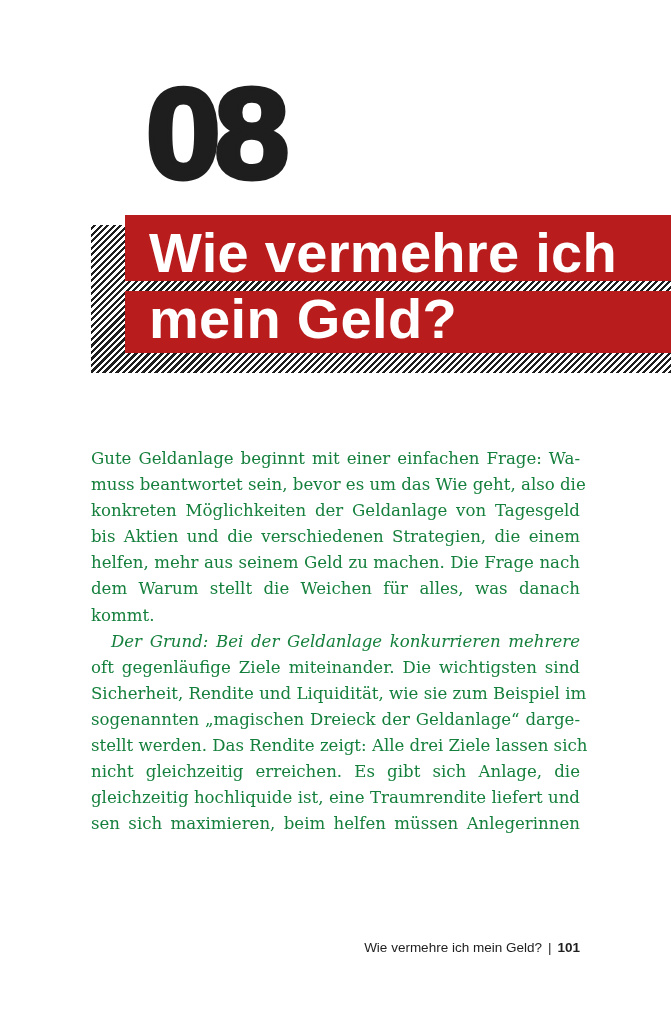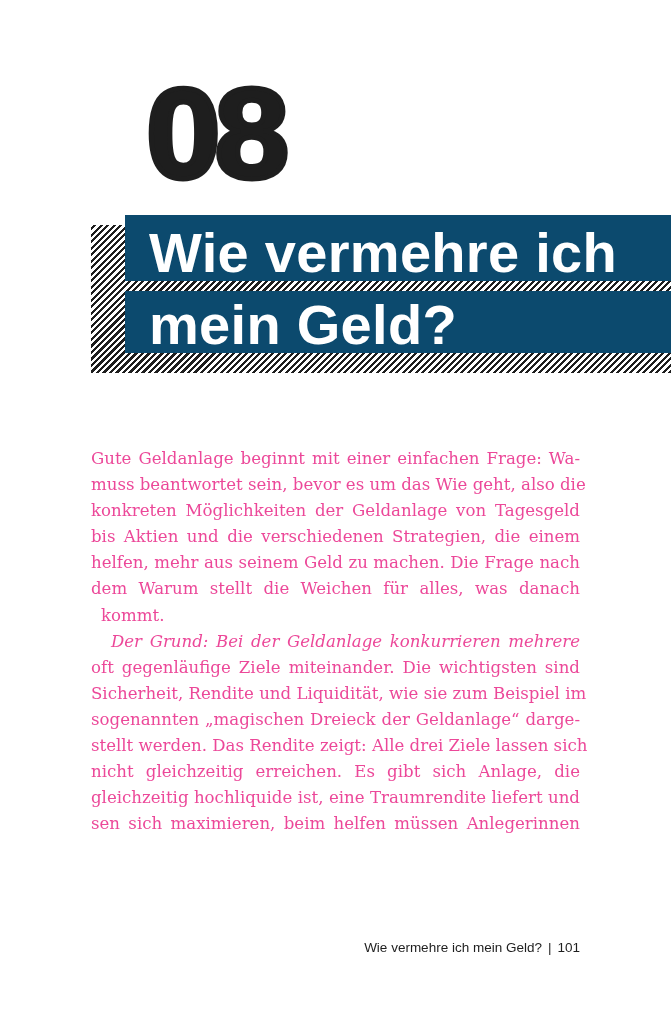--- a/index.html
+++ b/index.html
@@ -41,78 +41,77 @@
     .hatch-main {
       left: 91px;
       top: 225px;
       width: 580px;
       height: 148px;
     }
     .title-bar {
       position: absolute;
       left: 125px;
       width: 546px;
-      background: #0c4a6e;
+      background: #b91c1c;
     }
     .title-bar-1 { top: 215px; height: 66px; }
     .title-bar-2 { top: 291px; height: 62px; }
     .title-text {
       position: absolute;
       left: 24px;
       font-family: "Liberation Sans", sans-serif;
       font-weight: 700;
       font-size: 56px;
       color: #ffffff;
       white-space: nowrap;
       line-height: 1;
       letter-spacing: 0.3px;
     }
     .title-bar-1 .title-text { top: 10px; }
-    .title-bar-2 .title-text { top: 6px; }
+    .title-bar-2 .title-text { top: 0; }
 
     .body-text {
       position: absolute;
       left: 91px;
       top: 446px;
       width: 489px;
       font-family: "DejaVu Serif", serif;
       font-size: 16.6px;
       line-height: 26.1px;
-      color: #ec4899;
+      color: #15803d;
     }
     .line {
       display: block;
       white-space: nowrap;
       height: 26.1px;
       text-align: justify;
       text-align-last: justify;
     }
     .line.last {
       text-align-last: left;
-      margin-left: 10px;
     }
     .line.indent {
       padding-left: 20px;
       font-style: italic;
     }
 
     .footer {
       position: absolute;
       right: 91px;
       top: 940px;
       font-family: "Liberation Sans", sans-serif;
       font-size: 13.5px;
       color: #1e1e1e;
       white-space: nowrap;
     }
     .footer .sep {
       margin: 0 6px;
     }
     .footer .page-num {
-      font-weight: 400;
+      font-weight: 700;
     }
   </style>
 </head>
 <body>
 
 <div class="chapter-number">08</div>
 
 <div class="hatch hatch-main"></div>
 
 <div class="title-bar title-bar-1">

